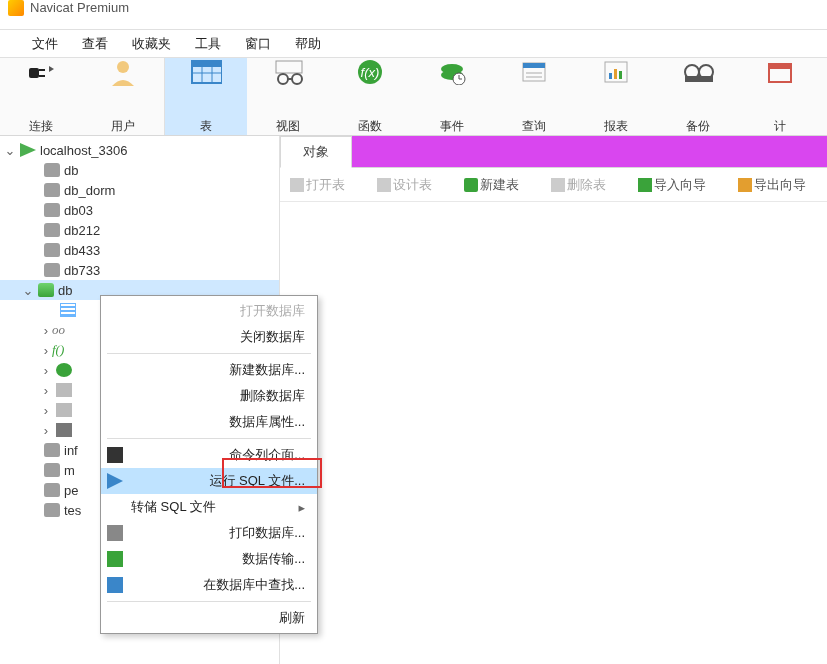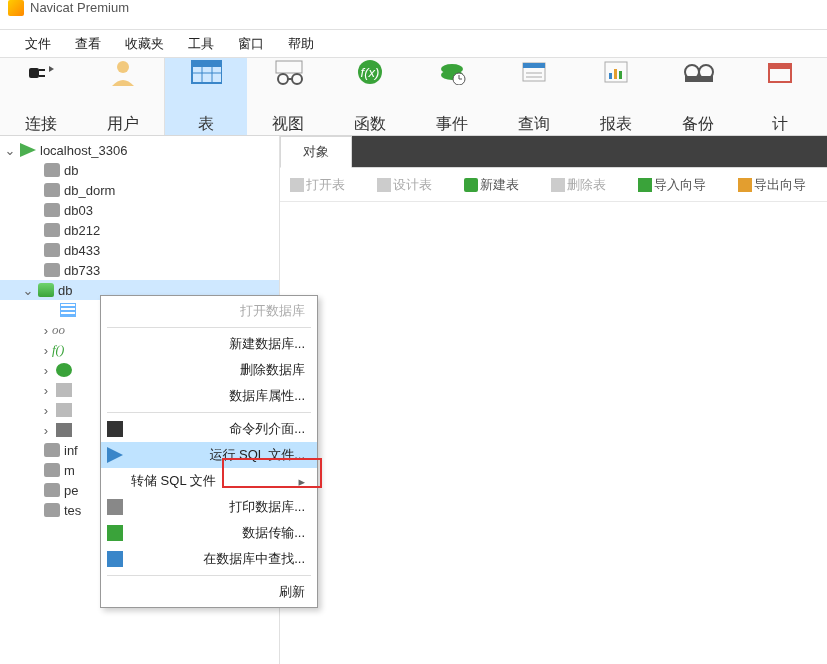--- a/index.html
+++ b/index.html
@@ -1,41 +1,41 @@
 <!DOCTYPE html>
 <html><head>
 <meta charset="utf-8">
 <style>
 * { box-sizing: border-box; margin: 0; padding: 0; font-family: "Microsoft YaHei", "Segoe UI", sans-serif; font-size: 13px; }
 body { width: 827px; height: 664px; background: #fff; overflow: hidden; position: relative; }
 .titlebar { height: 30px; background: #fff; border-bottom: 1px solid #e0e0e0; display: flex; align-items: flex-start; padding: 0 8px; color: #555; }
 .titlebar .app-icon { width: 16px; height: 16px; margin-right: 6px; background: linear-gradient(135deg,#ffcc00,#ff8800); border-radius: 2px; }
-.menubar { height: 28px; border-bottom: 1px solid #e0e0e0; display: flex; align-items: flex-end; padding: 0 13px; color: #222; }
+.menubar { height: 28px; border-bottom: 1px solid #e0e0e0; display: flex; align-items: flex-end; padding: 0 20px; color: #222; }
 .menubar span { padding: 4px 12px; cursor: default; }
 .toolbar { height: 78px; background: #fafafa; border-bottom: 1px solid #d8d8d8; display: flex; align-items: stretch; }
 .tool { width: 82px; display: flex; flex-direction: column; align-items: center; justify-content: space-between; gap: 1px; color: #333; }
 .tool.selected { background: #cfe8ff; }
 .tool .tbicon { width: 32px; height: 28px; display: flex; align-items: center; justify-content: center; }
-.tool .tlabel { font-size: 16px; }
+.tool .tlabel { font-size: 12px; }
 .sep { width: 1px; background: #e0e0e0; }
 .maincols { display: flex; height: calc(664px - 30px - 28px - 78px); }
 .sidebar { width: 280px; border-right: 1px solid #e0e0e0; padding-top: 4px; color: #333; position: relative; }
 .tree-row { display: flex; align-items: center; height: 20px; padding-left: 4px; }
 .tree-row.ind1 { padding-left: 22px; }
 .tree-row.ind2 { padding-left: 40px; }
 .tree-row.ind3 { padding-left: 56px; }
 .tree-row .arrow { width: 12px; text-align: center; color: #666; }
 .tree-row .ticon { width: 16px; height: 14px; margin: 0 4px; display: inline-block; }
 .tree-row.sel { background: #cfe8ff; }
 .conn-icon { background: #4caf50; clip-path: polygon(0 0,100% 50%,0 100%); }
 .db-icon { background: #9e9e9e; border-radius: 3px 3px 2px 2px; }
 .db-icon.green { background: linear-gradient(#6fd36f,#3aa33a); }
 .tbl-icon { background: repeating-linear-gradient(#fff,#fff 2px,#6bb6ff 2px,#6bb6ff 4px); border: 1px solid #6bb6ff; }
 .viewarea { flex: 1; display: flex; flex-direction: column; }
-.tabbar { height: 32px; background: #404040; border-bottom: 1px solid #d8d8d8; display: flex; align-items: flex-end; }
+.tabbar { height: 32px; background: #d946ef; border-bottom: 1px solid #d8d8d8; display: flex; align-items: flex-end; }
 .tab { padding: 6px 22px; background: #fff; border: 1px solid #d8d8d8; border-bottom: 1px solid #fff; position: relative; top: 1px; color: #444; }
 .subbar { height: 34px; display: flex; align-items: center; padding: 0 10px; gap: 32px; color: #555; border-bottom: 1px solid #e8e8e8; }
 .subbar .dim { color: #aaa; }
 .subbar .sbicn { width: 14px; height: 14px; display: inline-block; vertical-align: middle; margin-right: 2px; }
 .ctxmenu { position: absolute; left: 100px; top: 295px; width: 218px; background: #fff; border: 1px solid #999; box-shadow: 3px 3px 6px rgba(0,0,0,0.2); z-index: 50; padding: 2px 0; }
 .ctxrow { display: flex; align-items: center; height: 26px; padding: 0 12px 0 30px; position: relative; color: #222; cursor: default; justify-content: flex-end; }
 .ctxrow.disabled { color: #aaa; }
 .ctxrow.highlight { background: #bfe3ff; }
 .ctxsep { height: 1px; background: #ddd; margin: 3px 6px; }
 .ctxrow .cicon { position: absolute; left: 6px; width: 16px; height: 16px; }
@@ -263,20 +263,23 @@
       <span><span class="sbicn" style="background:#3aa33a"></span><span>导入向导</span></span>
       <span><span class="sbicn" style="background:#e39e2f"></span><span>导出向导</span></span>
     </div>
   </div>
 </div>
 
 <div class="ctxmenu">
   <div class="ctxrow disabled">
       <span>打开数据库</span>
     </div>
+  <div class="ctxrow">
+      <span>关闭数据库</span>
+    </div>
   <div class="ctxsep"></div>
   <div class="ctxrow">
       <span>新建数据库...</span>
     </div>
   <div class="ctxrow">
       <span>删除数据库</span>
     </div>
   <div class="ctxrow">
       <span>数据库属性...</span>
     </div>

